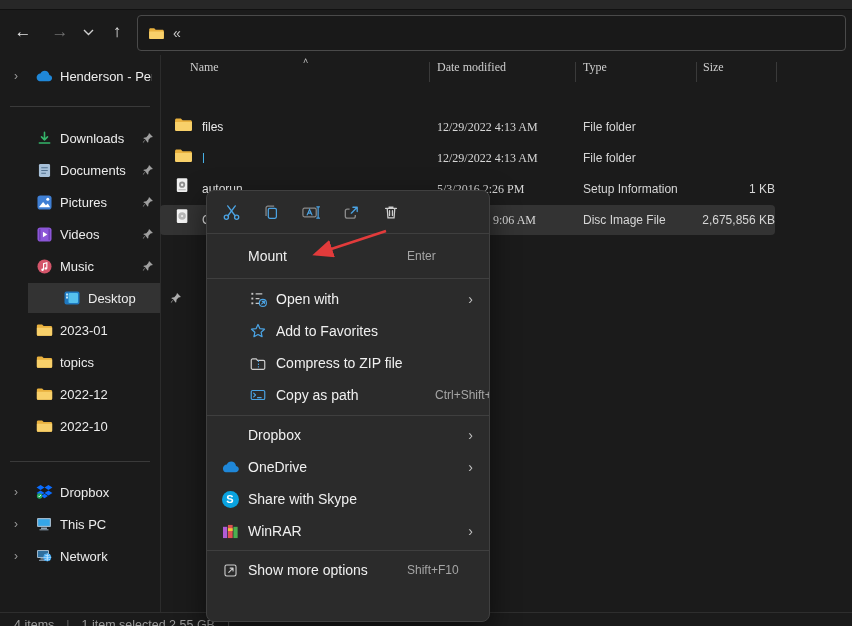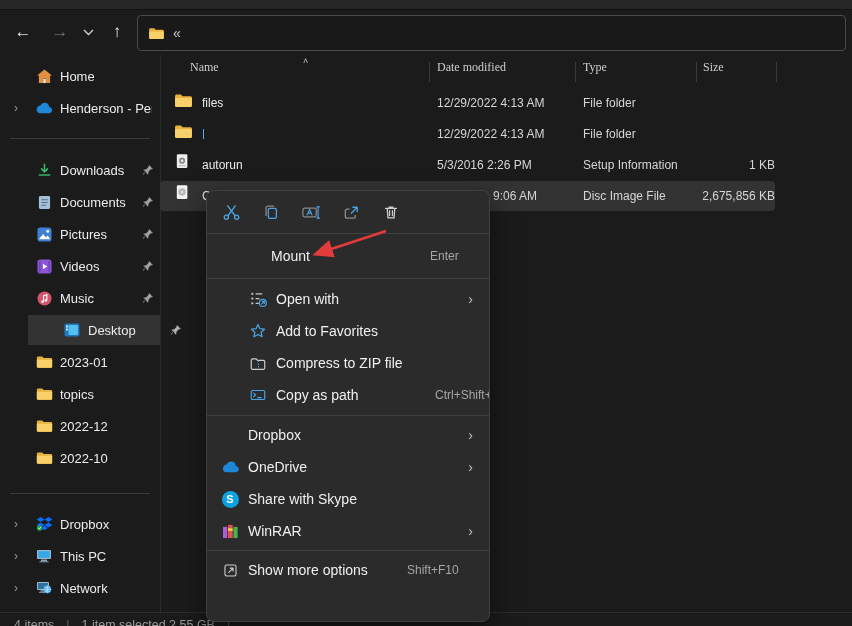--- a/index.html
+++ b/index.html
@@ -31,42 +31,42 @@
   .sb-sepline { border:0; border-top:1px solid #3a3a3a; margin:15px 10px 16px 10px; }
   .sb-sepline.second { margin:20px 10px 15px 10px; }
   .v-divider { position:absolute; top:55px; left:160px; width:1px; bottom:14px; background:#2c2c2c; }
   
   .filepane { position:absolute; top:55px; left:160px; right:0; bottom:14px; }
   .cols-header { position:relative; height:33px; font-size:12px; color:#cfcfcf; }
   .cols-header .h { position:absolute; top:5px; cursor:default;font-family:Liberation Serif, serif; }
   .h-name { left:30px; } .h-date { left:277px; } .h-type { left:423px; } .h-size { left:543px; }
   .sort-ind { position:absolute; top:1px; left:143px; color:#bdbdbd; font-size:9px; }
   .col-sep { position:absolute; top:7px; width:1px; height:20px; background:#3a3a3a; }
-  .rows { position:relative; }
+  .rows { position:relative;margin-top:24px; }
   .frow { position:relative; height:30px; margin-bottom:1px; width:615px; border-radius:4px; font-size:12px; color:#d6d6d6; }
   .frow.selected { background:#333333; }
   .frow .ficon { position:absolute; left:14px; top:5px; }
   .frow .fname { position:absolute; left:42px; top:8px; color:#eaeaea; }
   .frow .fname.blue { color:#4cc2ff; font-size:11px; }
-  .frow .fdate { position:absolute; left:277px; top:8px; }
+  .frow .fdate { position:absolute; left:277px; top:8px;font-family:Liberation Serif, serif; }
   .frow .ftype { position:absolute; left:423px; top:8px; }
   .frow .fsize { position:absolute; left:520px; top:8px; width:95px; text-align:right; }
   
   .statusbar { position:absolute; left:0; right:0; top:612px; height:14px; border-top:1px solid #2e2e2e;
                background:#1b1b1b; padding:5px 0 0 14px; font-size:12.5px; color:#9b9b9b;
                display:flex; gap:12px; overflow:hidden; white-space:nowrap; }
   .statusbar .sep { color:#5c5c5c; }
   
   .ctxmenu { position:absolute; left:206px; top:190px; width:284px; height:432px;
              background:#2b2b2b; border:1px solid #404040; border-radius:8px;
              box-shadow:0 10px 28px rgba(0,0,0,.55); z-index:20; overflow:hidden; }
   .qbar { height:42px; display:flex; align-items:center; padding-left:8px; gap:8px; }
   .qbtn { width:32px; height:30px; border-radius:4px; display:flex; align-items:center; justify-content:center; }
   .m-div { border:0; border-top:1px solid #3f3f3f; }
-  .m-sec { position:relative;padding-left:23px; }
+  .m-sec { position:relative; }
   .sec-mount { height:44px; }
   .sec-b { padding:4px 0;margin-left:28px; }
   .sec-c { padding:3px 0; }
   .sec-d { padding:3px 4px 4px 0;text-align:center; }
   .m-item { position:relative; height:32px; display:flex; align-items:center; font-size:14px; color:#f0f0f0; }
   .sec-mount .m-item { height:44px; }
   .m-item .mi-icon { position:absolute; left:13px; width:20px; display:flex; justify-content:center; }
   .m-item .mi-label { position:absolute; left:41px; white-space:nowrap; }
   .m-item .mi-short { position:absolute; left:200px; font-size:12px; color:#a6a6a6; white-space:nowrap; }
   .m-item .mi-chev { position:absolute; right:16px; color:#c0c0c0; font-size:14px; }
@@ -101,29 +101,20 @@
       <svg width="17" height="13" viewBox="0 0 20 16">
         <path d="M1 3.2C1 2.3 1.7 1.6 2.6 1.6h4.6l1.8 1.8h8.4c.9 0 1.6.7 1.6 1.6v8.2c0 .9-.7 1.6-1.6 1.6H2.6c-.9 0-1.6-.7-1.6-1.6Z" fill="#e9b13e"></path>
         <path d="M1 5.4h18v7.8c0 .9-.7 1.6-1.6 1.6H2.6c-.9 0-1.6-.7-1.6-1.6Z" fill="#f8d06a"></path>
       </svg>
       <span class="chev">«</span>
     </div>
   </div>
 
   <div class="sidebar">
 
-    <div class="sb-item">
-      <span class="sb-icon">
-        <svg width="17" height="15" viewBox="0 0 18 16">
-            <path d="M9 .5 17 7h-2v8h-4.5v-5h-3v5H3V7H1Z" fill="#e0903f"></path>
-            <rect x="7.6" y="10.4" width="2.8" height="4.6" fill="#f4e3cf"></rect>
-          </svg>
-      </span>
-      <span class="sb-label">Home</span>
-    </div>
 
     <div class="sb-item">
       <span class="expander">›</span>
       <span class="sb-icon">
         <svg width="18" height="12" viewBox="0 0 20 13">
             <path d="M5 12.3h10.4c2 0 3.6-1.6 3.6-3.5 0-1.8-1.3-3.2-3-3.5C15.5 2.2 13.3.6 10.8.6 8.6.6 6.8 1.8 6 3.7 3.7 3.8 1.8 5.7 1.8 8c0 2.4 1.4 4 3.2 4.3Z" fill="#1f87d8"></path>
           </svg>
       </span>
       <span class="sb-label">Henderson - Person</span>
     </div>

